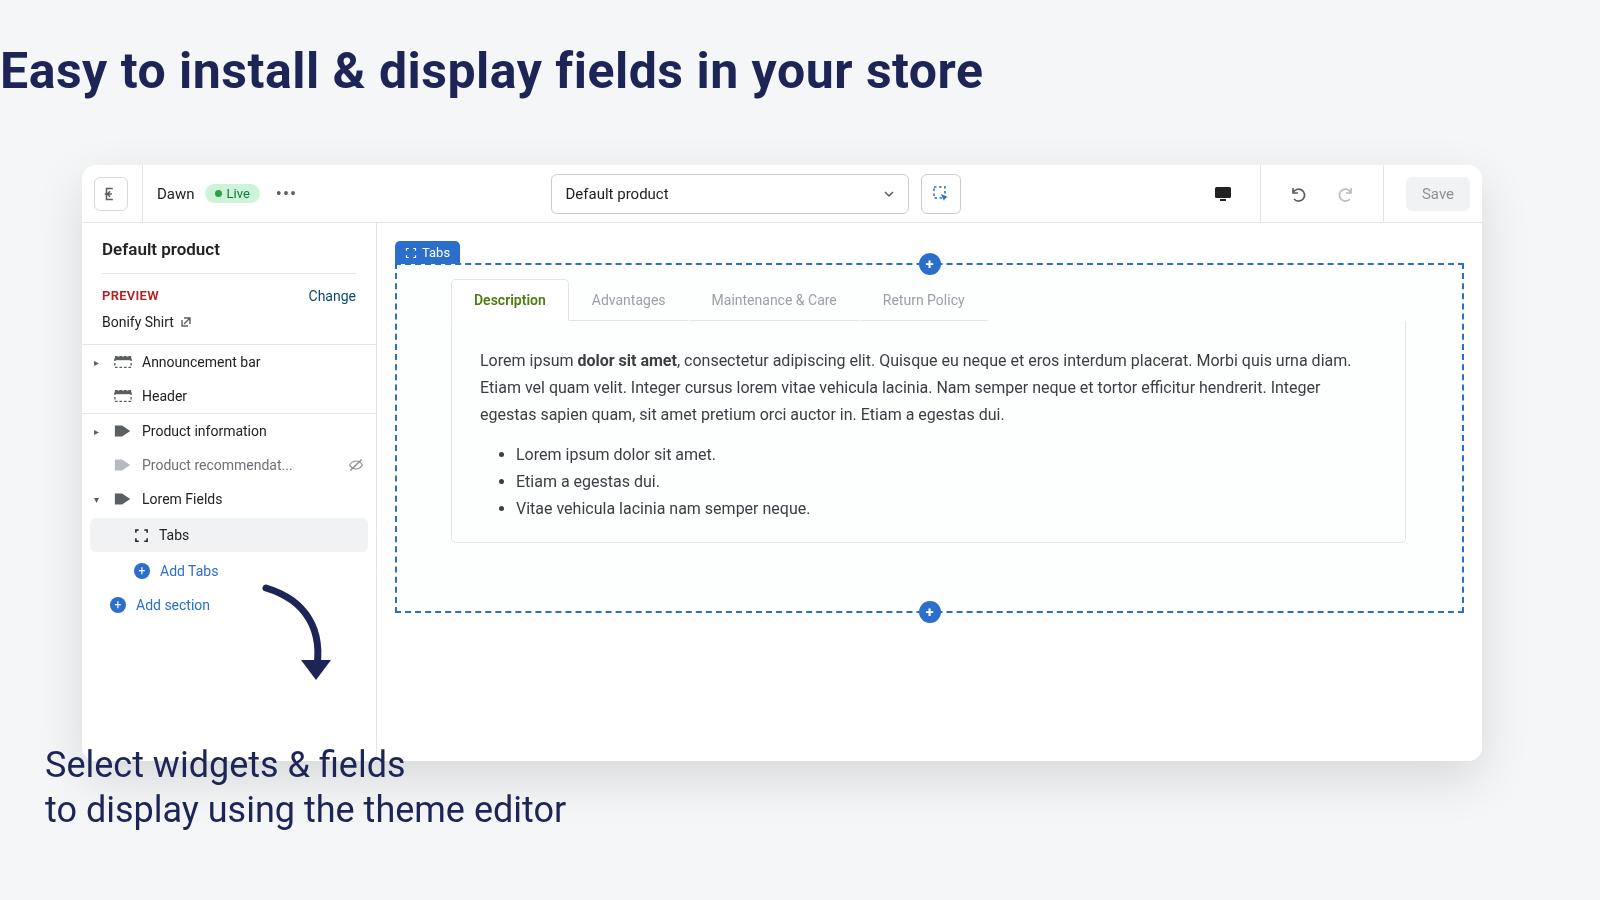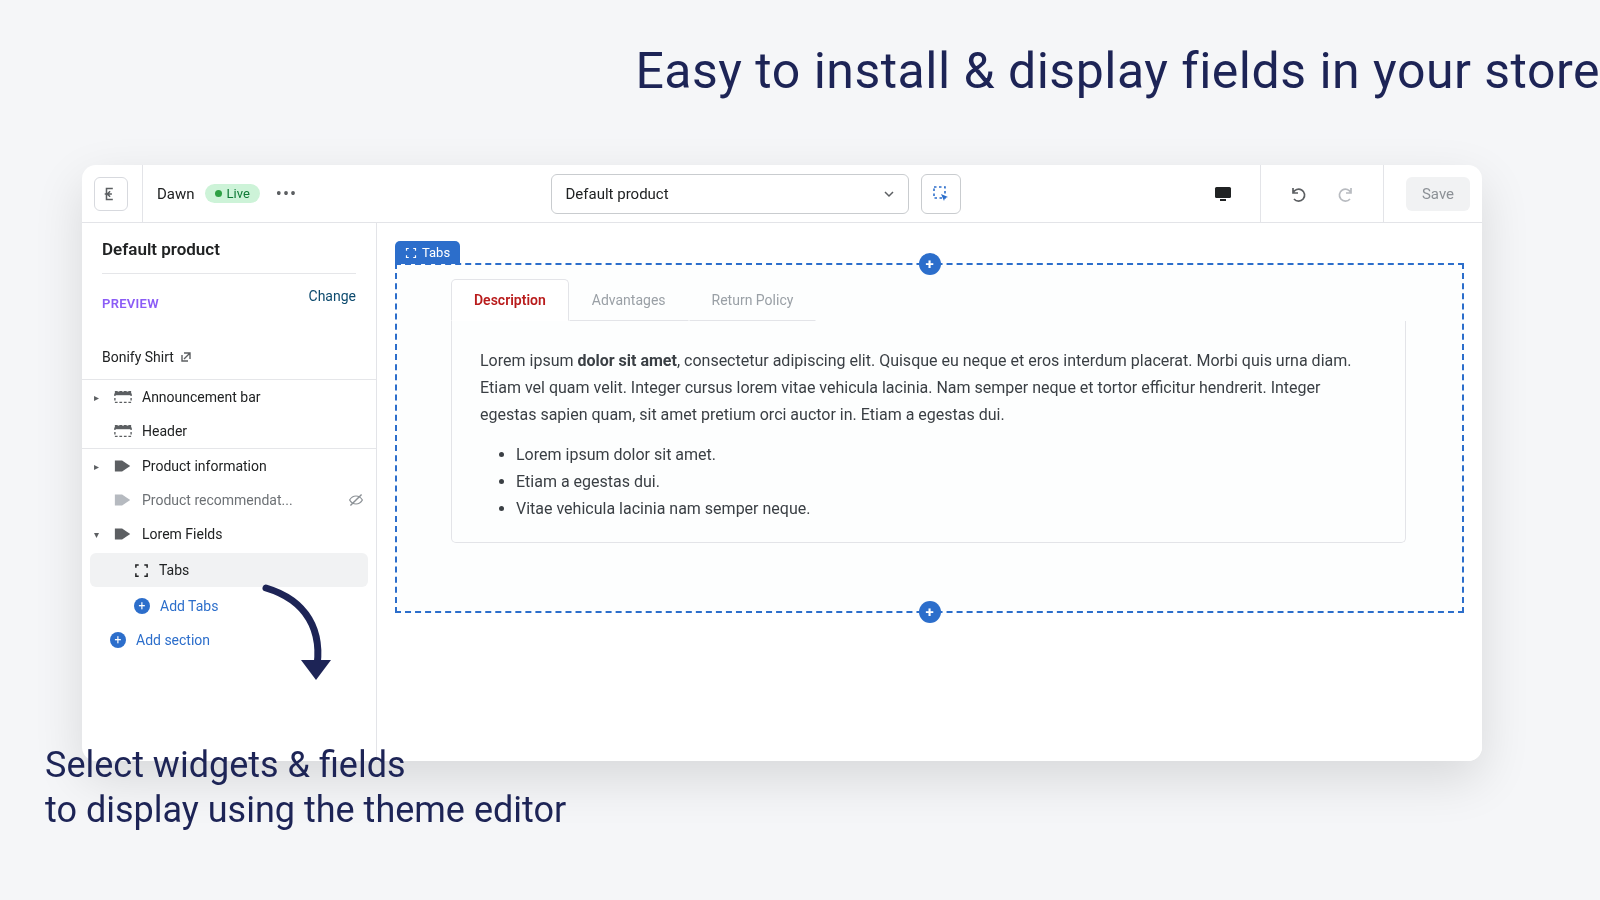--- a/index.html
+++ b/index.html
@@ -1,58 +1,58 @@
 <!DOCTYPE html>
 <html><head>
   <meta charset="utf-8">
   <style>
     * { box-sizing: border-box; margin: 0; padding: 0; }
     body { font-family: -apple-system, BlinkMacSystemFont, "Segoe UI", Roboto, sans-serif; background:#f5f6f8; width:1600px; height:900px; overflow:hidden; }
-    .headline { font-size:50px; color:#1d2456; text-align:right; padding-top:42px; font-weight:400; letter-spacing:0.5px; }
+    .headline { font-size:50px; color:#1d2456; text-align:left; padding-top:42px; font-weight:700; letter-spacing:0.5px; }
     .app-frame { position:absolute; top:165px; left:82px; width:1400px; height:596px; background:#fff; border-radius:14px; box-shadow:0 18px 50px rgba(0,0,0,0.12); overflow:hidden; }
     .toolbar { height:58px; border-bottom:1px solid #e3e4e8; display:flex; align-items:center; padding:0 12px; gap:10px; }
     .exit-btn { width:34px; height:34px; border:1px solid #d7d9de; border-radius:6px; display:flex; align-items:center; justify-content:center; cursor:pointer; }
     .vdiv { width:1px; height:58px; background:#e3e4e8; margin:0 4px; }
     .theme-name { font-size:15px; color:#202223; }
     .live-badge { background:#cdf3d8; color:#0f7a36; font-size:13px; padding:2px 10px; border-radius:12px; display:inline-flex; align-items:center; gap:5px; }
     .live-badge::before { content:""; width:7px; height:7px; background:#2ea044; border-radius:50%; }
     .dots { color:#5c5f62; font-size:18px; letter-spacing:1px; cursor:pointer; padding:6px; }
     .spacer { flex:1; }
     .center-tools { display:flex; align-items:center; gap:12px; }
     .page-select { width:358px; height:40px; border:1px solid #c9cccf; border-radius:6px; display:flex; align-items:center; justify-content:space-between; padding:0 14px; font-size:15px; color:#202223; cursor:pointer; }
     .inspect-btn { width:40px; height:40px; border:1px solid #c9cccf; border-radius:6px; display:flex; align-items:center; justify-content:center; cursor:pointer; }
     .right-tools { display:flex; align-items:center; gap:18px; }
     .icon-btn { width:30px; height:30px; display:flex; align-items:center; justify-content:center; cursor:pointer; color:#5c5f62; }
     .save-btn { background:#f1f2f3; color:#8c9196; padding:8px 16px; border-radius:6px; font-size:15px; }
     .body-row { display:flex; height:calc(100% - 58px); }
     .sidebar { width:295px; border-right:1px solid #e3e4e8; display:flex; flex-direction:column; padding:16px 0 0 0; }
     .sb-title { font-size:17px; font-weight:600; color:#202223; padding:0 20px 14px; }
     .sb-hr { border:none; border-top:1px solid #e5e6e9; margin:0 20px; }
     .preview-row { display:flex; justify-content:space-between; align-items:flex-start; padding:14px 20px 10px; font-size:13px; }
-    .preview-label { color:#8b5cf6; font-weight:600; letter-spacing:0.3px;margin-top:8px; }
+    .preview-label { color:#b91c1c; font-weight:600; letter-spacing:0.3px; }
     .change-link { color:#0c4a6e; font-size:14px; cursor:pointer; }
-    .preview-name { padding:0 20px 14px; font-size:14px; color:#202223; display:flex; align-items:center; gap:6px;margin-top:28px; }
+    .preview-name { padding:0 20px 14px; font-size:14px; color:#202223; display:flex; align-items:center; gap:6px; }
     .sb-fullhr { border:none; border-top:1px solid #e5e6e9; }
     .tree-item { display:flex; align-items:center; gap:10px; padding:9px 12px; font-size:14px; color:#202223; cursor:pointer; }
     .tree-item.indent1 { padding-left:28px; }
     .tree-item.indent2 { padding-left:52px; }
     .tree-item.selected { background:#f1f2f3; border-radius:6px; margin:2px 8px; padding-left:44px; }
     .caret { width:10px; color:#5c5f62; font-size:10px; }
     .sec-icon { width:18px; height:14px; display:inline-block; }
     .add-link { color:#2c6ecb; }
     .circle-plus { width:16px; height:16px; border-radius:50%; background:#2c6ecb; color:#fff; display:inline-flex; align-items:center; justify-content:center; font-size:12px; line-height:1; }
     .canvas { flex:1; position:relative; background:#fff; padding:18px; }
     .tabs-badge { position:absolute; top:18px; left:18px; background:#2c6ecb; color:#fff; font-size:13px; padding:4px 10px; border-radius:5px 5px 0 0; display:flex; align-items:center; gap:5px; z-index:3; }
     .sel-box { position:absolute; top:40px; left:18px; right:18px; height:350px; border:2px dashed #2c6ecb; background:#fdfefe; }
     .plus-dot { position:absolute; width:22px; height:22px; background:#2c6ecb; border-radius:50%; display:flex; align-items:center; justify-content:center; color:#fff; font-weight:700; font-size:15px; cursor:pointer; }
     .plus-top { top:-12px; left:50%; transform:translateX(-50%); }
     .plus-bottom { bottom:-12px; left:50%; transform:translateX(-50%); }
     .tabbar { display:flex; margin:14px 0 0 54px; }
     .tabbar .tab { padding:12px 22px; font-size:14px; color:#9aa0a6; cursor:pointer; border:1px solid transparent; border-bottom:1px solid #e3e4e8; }
-    .tabbar .tab.active { color:#b91c1c; font-weight:600; border:1px solid #e3e4e8; border-bottom:1px solid #fff; border-radius:5px 5px 0 0; background:#fff; }
+    .tabbar .tab.active { color:#4d7c0f; font-weight:600; border:1px solid #e3e4e8; border-bottom:1px solid #fff; border-radius:5px 5px 0 0; background:#fff; }
     .tab-inner-border { margin:0 56px 0 54px; border:1px solid #e3e4e8; border-top:none; border-radius:0 0 5px 5px; }
     .tab-content { padding:26px 28px 20px; font-size:16px; color:#3a3f44; line-height:1.7; }
     .tab-content b { font-weight:700; }
     .tab-content ul { padding:12px 0 0 36px; }
     .caption { position:absolute; top:712px; left:45px; color:#1d2456; font-size:36px; line-height:1.25; font-weight:400;margin-top:31px; }
     .arrow-svg { position:absolute; top:580px; left:246px; width:110px; height:110px; }
     .muted { color:#6d7175; }
   </style>
 </head>
 <body>
@@ -189,20 +189,21 @@
             <path d="M2 5V2h3M14 5V2h-3M2 11v3h3M14 11v3h-3" fill="none" stroke="#fff" stroke-width="1.6"></path>
           </svg>
         <span>Tabs</span>
       </div>
       <div class="sel-box">
         <div class="plus-dot plus-top">+</div>
         <div class="plus-dot plus-bottom">+</div>
         <div class="tabbar">
           <div class="tab active">Description</div>
           <div class="tab">Advantages</div>
+          <div class="tab">Maintenance &amp; Care</div>
           <div class="tab">Return Policy</div>
         </div>
         <div class="tab-inner-border">
           <div class="tab-content">
             <p><span>Lorem ipsum </span><b>dolor sit amet</b><span>, consectetur adipiscing elit. Quisque eu neque et eros interdum placerat. Morbi quis urna diam. Etiam vel quam velit. Integer cursus lorem vitae vehicula lacinia. Nam semper neque et tortor efficitur hendrerit. Integer egestas sapien quam, sit amet pretium orci auctor in. Etiam a egestas dui.</span></p>
             <ul>
               <li>Lorem ipsum dolor sit amet.</li>
               <li>Etiam a egestas dui.</li>
               <li>Vitae vehicula lacinia nam semper neque.</li>
             </ul>

